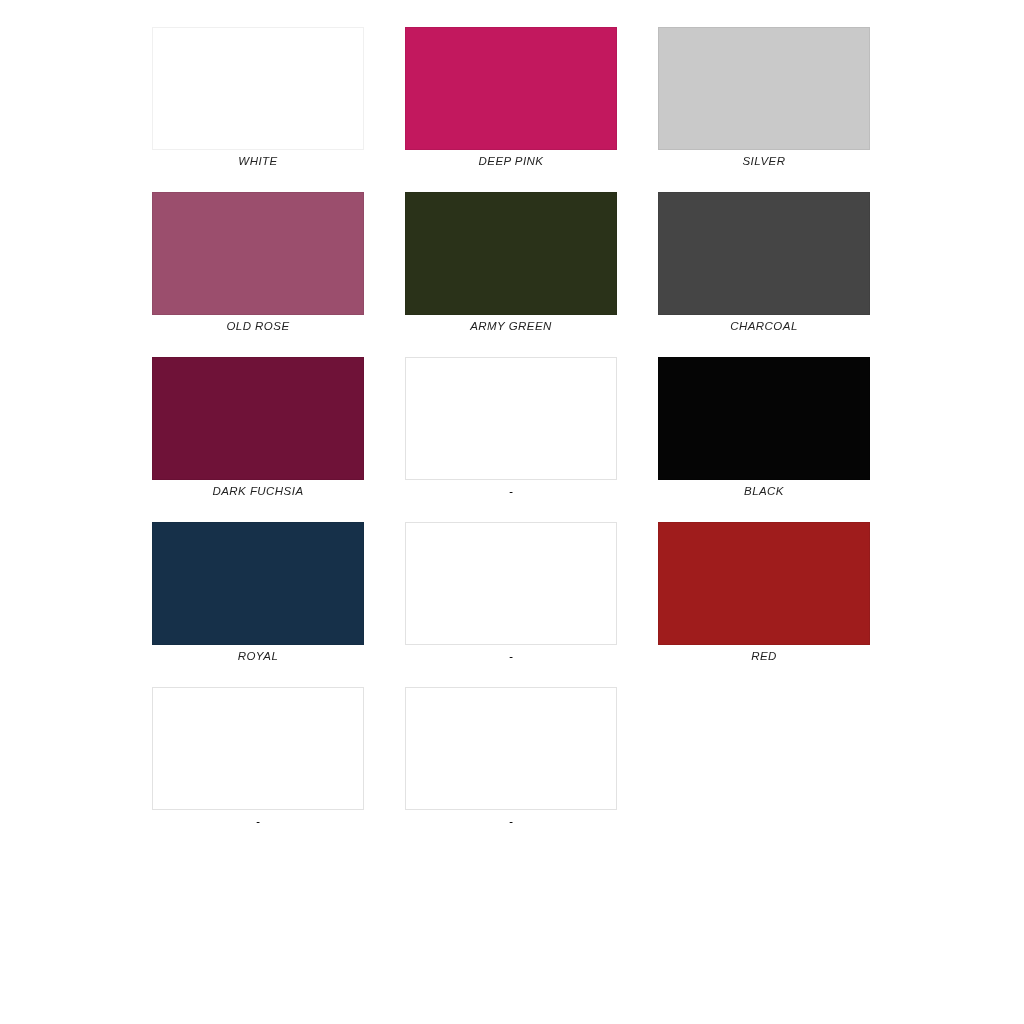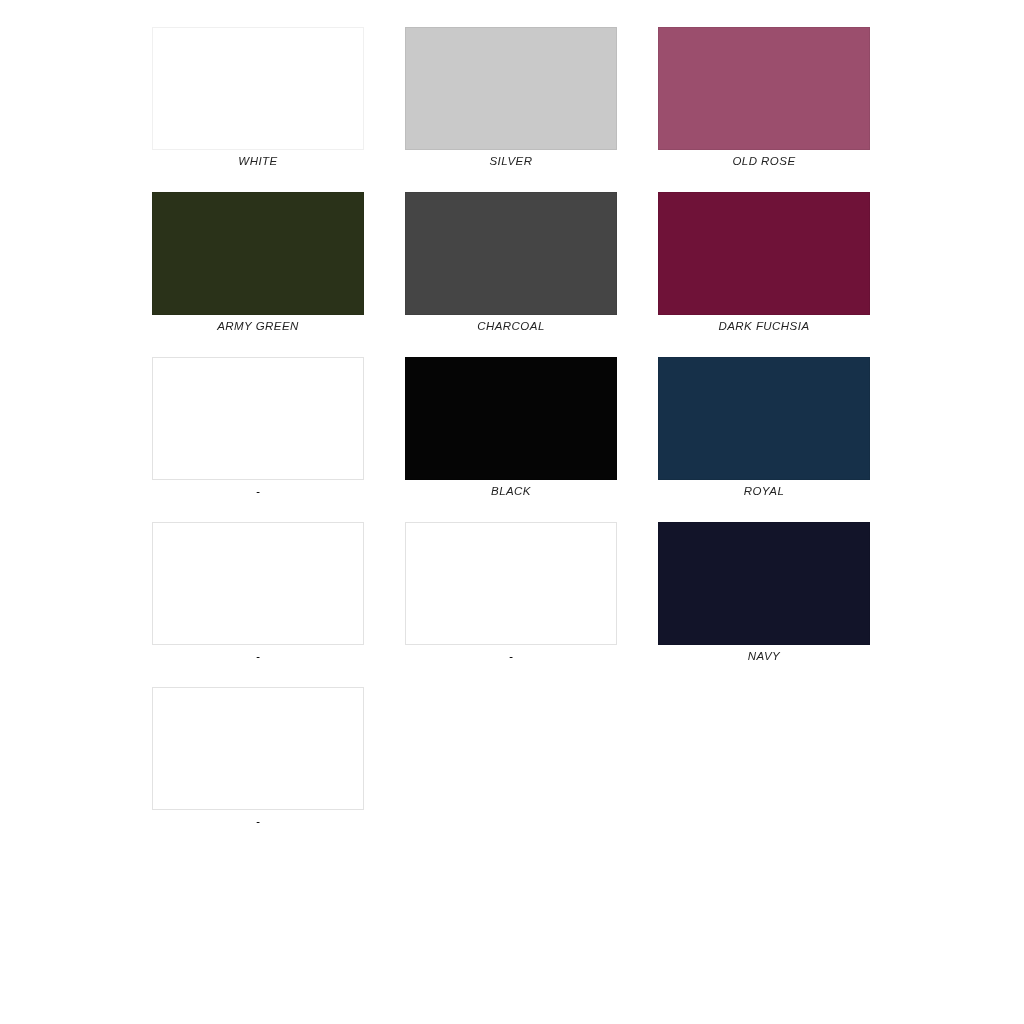--- a/index.html
+++ b/index.html
@@ -74,20 +74,24 @@
 </head>
 <body>
 
 <div id="swatch-grid">
   <div class="grid-inner">
       <div class="swatch-cell">
         <div class="swatch-chip has-color" style="background-color: rgb(255, 255, 255);"></div>
         <div class="swatch-label">WHITE</div>
       </div>
       <div class="swatch-cell">
+        <div class="swatch-chip has-color" style="background-color: rgb(194, 24, 94);"></div>
+        <div class="swatch-label">DEEP PINK</div>
+      </div>
+      <div class="swatch-cell">
         <div class="swatch-chip has-color" style="background-color: rgb(201, 201, 201);"></div>
         <div class="swatch-label">SILVER</div>
       </div>
       <div class="swatch-cell">
         <div class="swatch-chip has-color" style="background-color: rgb(155, 78, 109);"></div>
         <div class="swatch-label">OLD ROSE</div>
       </div>
       <div class="swatch-cell">
         <div class="swatch-chip has-color" style="background-color: rgb(42, 50, 25);"></div>
         <div class="swatch-label">ARMY GREEN</div>
@@ -110,25 +114,25 @@
       </div>
       <div class="swatch-cell">
         <div class="swatch-chip has-color" style="background-color: rgb(22, 48, 73);"></div>
         <div class="swatch-label">ROYAL</div>
       </div>
       <div class="swatch-cell">
         <div class="swatch-chip" style="background-color: rgb(255, 255, 255); border-color: rgb(226, 226, 226);"></div>
         <div class="swatch-label empty-label">-</div>
       </div>
       <div class="swatch-cell">
+        <div class="swatch-chip has-color" style="background-color: rgb(159, 28, 28);"></div>
+        <div class="swatch-label">RED</div>
+      </div>
+      <div class="swatch-cell">
         <div class="swatch-chip" style="background-color: rgb(255, 255, 255); border-color: rgb(226, 226, 226);"></div>
         <div class="swatch-label empty-label">-</div>
-      </div>
-      <div class="swatch-cell">
-        <div class="swatch-chip has-color" style="background-color: rgb(18, 20, 41);"></div>
-        <div class="swatch-label">NAVY</div>
       </div>
       <div class="swatch-cell">
         <div class="swatch-chip" style="background-color: rgb(255, 255, 255); border-color: rgb(226, 226, 226);"></div>
         <div class="swatch-label empty-label">-</div>
       </div>
     </div>
 </div>
 
 </body></html>

